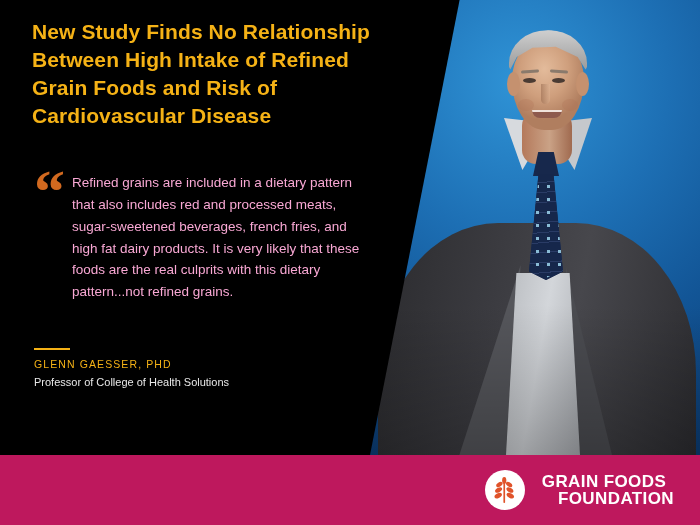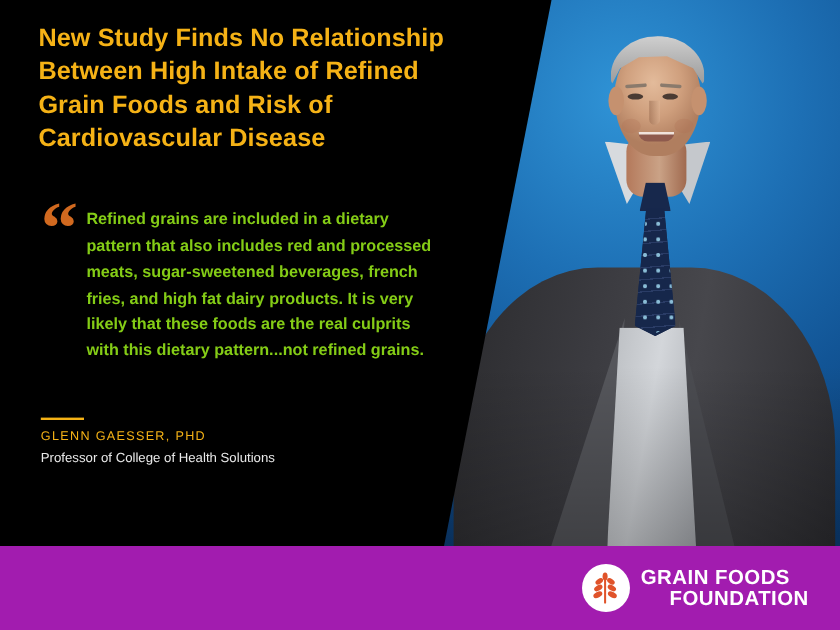--- a/index.html
+++ b/index.html
@@ -199,24 +199,23 @@
     font-family: "Liberation Serif", serif;
     font-size: 62px;
     font-weight: bold;
     line-height: 1;
     letter-spacing: -2px;
   }
   #quote-text {
     position: absolute;
     left: 72px; top: 172px;
     width: 300px;
-    color: #84cc16;
+    color: #f9a8d4;
     font-size: 13.5px;
     line-height: 1.62;
-    font-weight: bold;
   }
 
   
   #attr-rule {
     position: absolute;
     left: 34px; top: 348px;
     width: 36px; height: 2px;
     background: #f5b216;
   }
   #attr-name {
@@ -233,21 +232,22 @@
     color: #e8e8e8;
     font-size: 11px;
     line-height: 1.55;
   }
 
   
   #footer {
     position: absolute;
     left: 0; bottom: 0;
     width: 700px; height: 70px;
-    background: #a21caf;
+    background: #be185d;
+    text-align: center;
   }
   #logo {
     position: absolute;
     right: 26px; top: 50%;
     transform: translateY(-50%);
     display: flex;
     align-items: center;
     gap: 9px;
   }
   #logo-mark {

